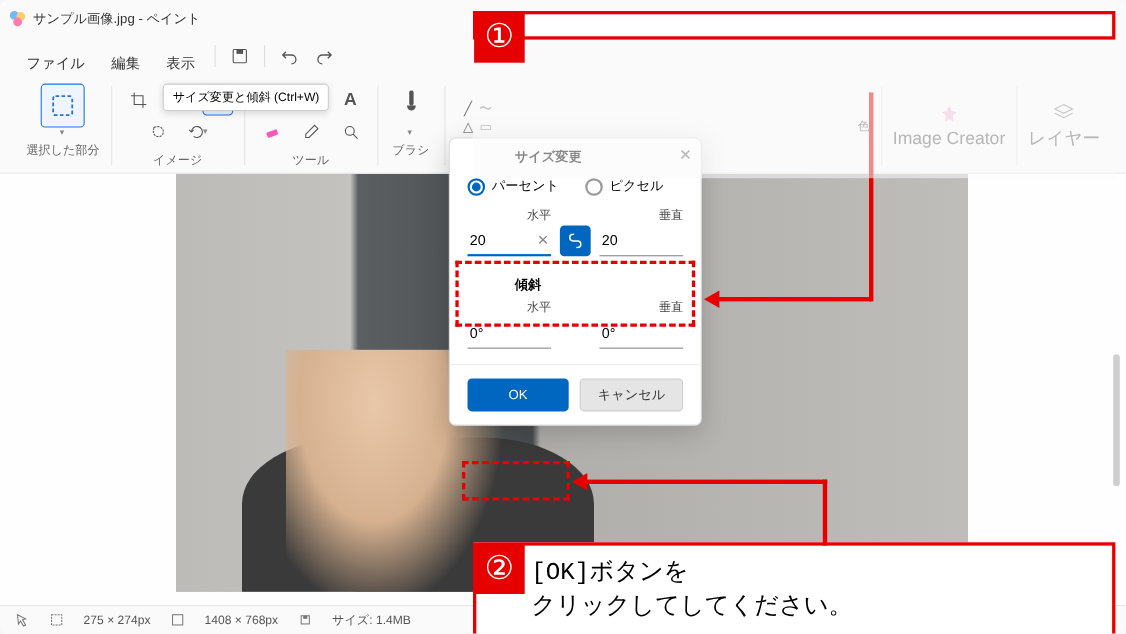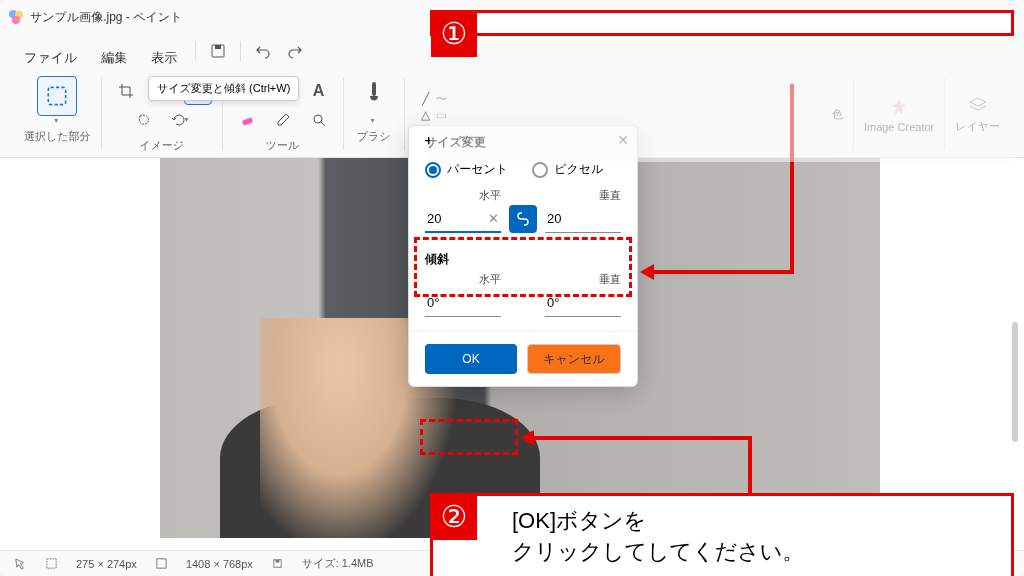--- a/index.html
+++ b/index.html
@@ -40,47 +40,47 @@
   .scrollbar-v .thumb { position:absolute; top: 0; width: 6px; left: 4px; height: 120px; background: #cfcfcf; border-radius: 3px; }
 
   .statusbar { height: 26px; border-top: 1px solid #e5e5e5; display: flex; align-items: center; font-size: 11px; color: #555; padding: 0 14px; gap: 18px; }
   .status-item { display: flex; align-items: center; gap: 18px; }
   .status-item svg { width: 13px; height: 13px; }
 
   
   .dialog { position: absolute; left: 408px; top: 125px; width: 230px; background: #fff; border: 1px solid #ddd; border-radius: 6px; box-shadow: 0 6px 24px rgba(0,0,0,0.18); padding: 4px 0 12px 0; }
   .dialog .dlg-close { position: absolute; right: 8px; top: 6px; font-size: 14px; color: #666; }
   .dialog h3 { font-size: 14px; font-weight: 600; padding: 6px 16px 10px 16px; }
-  .dialog .section-label { font-size: 12px; font-weight: 600; padding: 4px 16px; }
+  .dialog .section-label { font-size: 12px; font-weight: 600; padding: 4px 16px; margin-left: 43px; }
   .dialog .radio-row { display: flex; gap: 24px; padding: 6px 16px 10px 16px; font-size: 12px; }
   .radio { width: 16px; height: 16px; border: 2px solid #999; border-radius: 50%; display: inline-flex; align-items: center; justify-content: center; margin-right: 6px; vertical-align: middle; }
   .radio.selected { border-color: #0067c0; }
   .radio.selected::after { content: ""; width: 8px; height: 8px; background: #0067c0; border-radius: 50%; }
   .field-row { display: flex; gap: 8px; padding: 0 16px 8px 16px; align-items: flex-end; }
   .field { flex: 1; text-align: right; }
   .field .fl { font-size: 11px; color: #444; margin-bottom: 2px; }
   .field .inp { height: 28px; border-bottom: 1px solid #888; font-size: 13px; display: flex; align-items: center; justify-content: space-between; padding: 0 2px; }
   .field .inp.active { border-bottom: 2px solid #0067c0; }
   .field .inp-x { color: #888; }
   .link-btn { width: 28px; height: 28px; background: #0067c0; border-radius: 4px; display: flex; align-items: center; justify-content: center; color: #fff; margin-bottom: 0; }
   .dlg-divider { height: 1px; background: #eee; margin: 6px 0 12px 0; }
   .dlg-buttons { display: flex; gap: 10px; padding: 0 16px; }
   .btn { flex: 1; height: 30px; border-radius: 4px; display: flex; align-items: center; justify-content: center; font-size: 12px; text-align: right; }
   .btn.primary { background: #0067c0; color: #fff; }
-  .btn.secondary { background: #f97316; color: #333; border: 1px solid #ccc; }
+  .btn.secondary { background: #e5e5e5; color: #333; border: 1px solid #ccc; }
 
   
   .dash-box { position: absolute; border: 3px dashed #e60000; pointer-events: none; }
   .callout { position: absolute; background: #fff; border: 3px solid #e60000; padding: 10px 14px; font-size: 22px; line-height: 1.4; font-weight: 500; }
   .num-badge { width: 46px; height: 46px; background: #e60000; color: #fff; font-size: 30px; display: flex; align-items: center; justify-content: center; position: absolute; font-weight: 500; }
   .arrow-line { position: absolute; background: #e60000; }
   .arrow-head { position: absolute; width: 0; height: 0; }
 
   .ribbon-spacer { flex:1; }
-  .right-pane { display:flex; flex-direction:column; align-items:center; justify-content:center; padding:4px 10px; font-size:11px; color:#666; gap:4px; }
+  .right-pane { display:flex; flex-direction:column; align-items:center; justify-content:center; padding:4px 10px; font-size:16px; color:#666; gap:4px; }
   .color-label { font-size:11px; color:#666; padding: 4px 10px; align-self:center; }
   .shape-cluster { width: 38px; height: 62px; display:flex; flex-wrap:wrap; gap:2px; align-content:center; justify-content:center; }
   .shape-cluster span{ width:14px; height:14px; display:flex; align-items:center; justify-content:center; color:#777; font-size:12px;}
 
   .blur-overlay { position:absolute; pointer-events:none; background: rgba(250,250,250,0.55); }
 </style>
 </head>
 <body>
 
 <div class="window">
@@ -357,21 +357,21 @@
 <div class="callout" style="left:430px; top:10px; width:584px;">
   <div class="num-badge" style="left:-2px; top:-2px;">①</div>
 </div>
 
 <div class="arrow-line" style="left:790px; top:84px; width:4px; height:190px;"></div>
 <div class="arrow-line" style="left:652px; top:270px; width:140px; height:4px;"></div>
 <div class="arrow-head" style="left:640px; top:264px; border-top:8px solid transparent; border-bottom:8px solid transparent; border-right:14px solid #e60000;"></div>
 
 <div class="callout" style="left:430px; top:493px; width:584px;">
   <div class="num-badge" style="left:-2px; top:-2px;">②</div>
-  <div style="margin-left:65px; white-space:pre-line;">[OK]ボタンを
+  <div style="margin-left:36px; white-space:pre-line;font-family:Liberation Mono, monospace;">[OK]ボタンを
 クリックしてしてください。</div>
 </div>
 
 <div class="arrow-line" style="left:532px; top:436px; width:220px; height:4px;"></div>
 <div class="arrow-line" style="left:748px; top:436px; width:4px; height:60px;"></div>
 <div class="arrow-head" style="left:520px; top:430px; border-top:8px solid transparent; border-bottom:8px solid transparent; border-right:14px solid #e60000;"></div>
 
 <div class="blur-overlay" style="left:430px; top:64px; width:584px; height:98px;"></div>
 
 </body></html>

